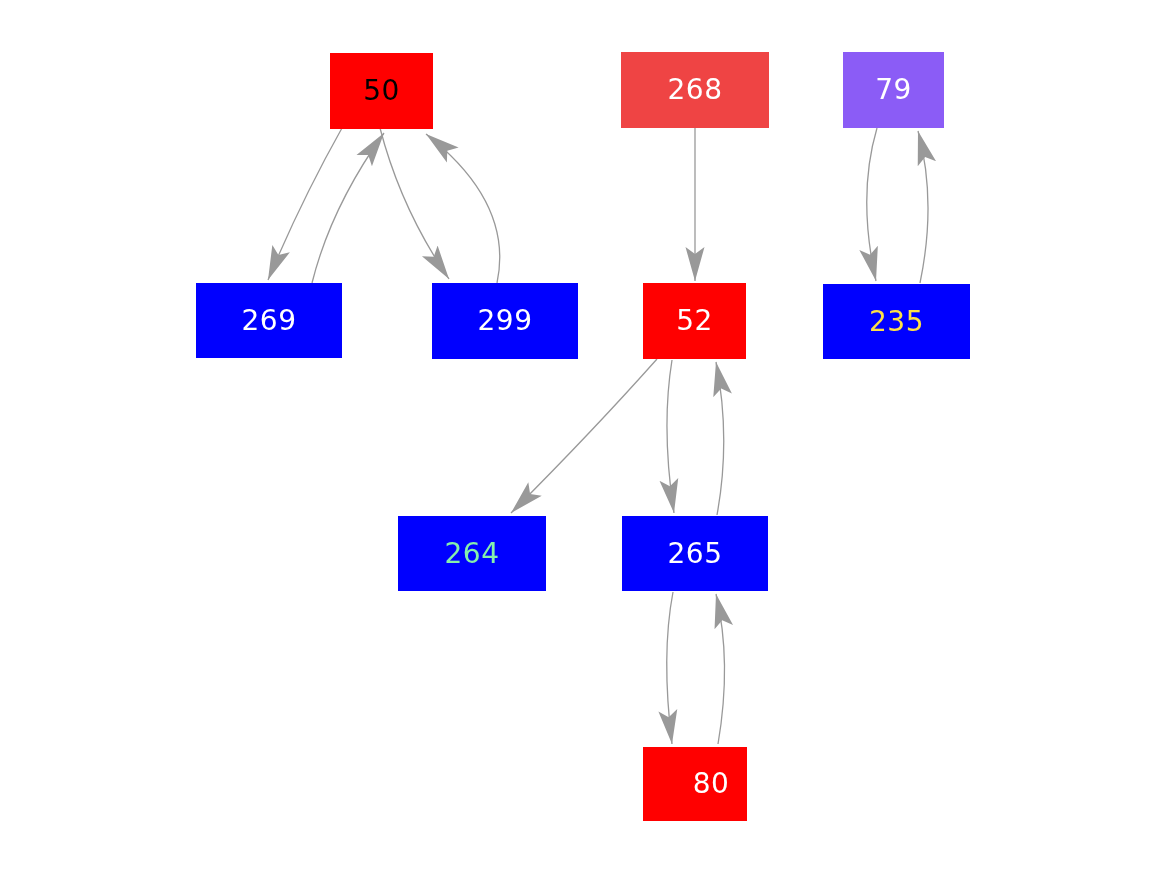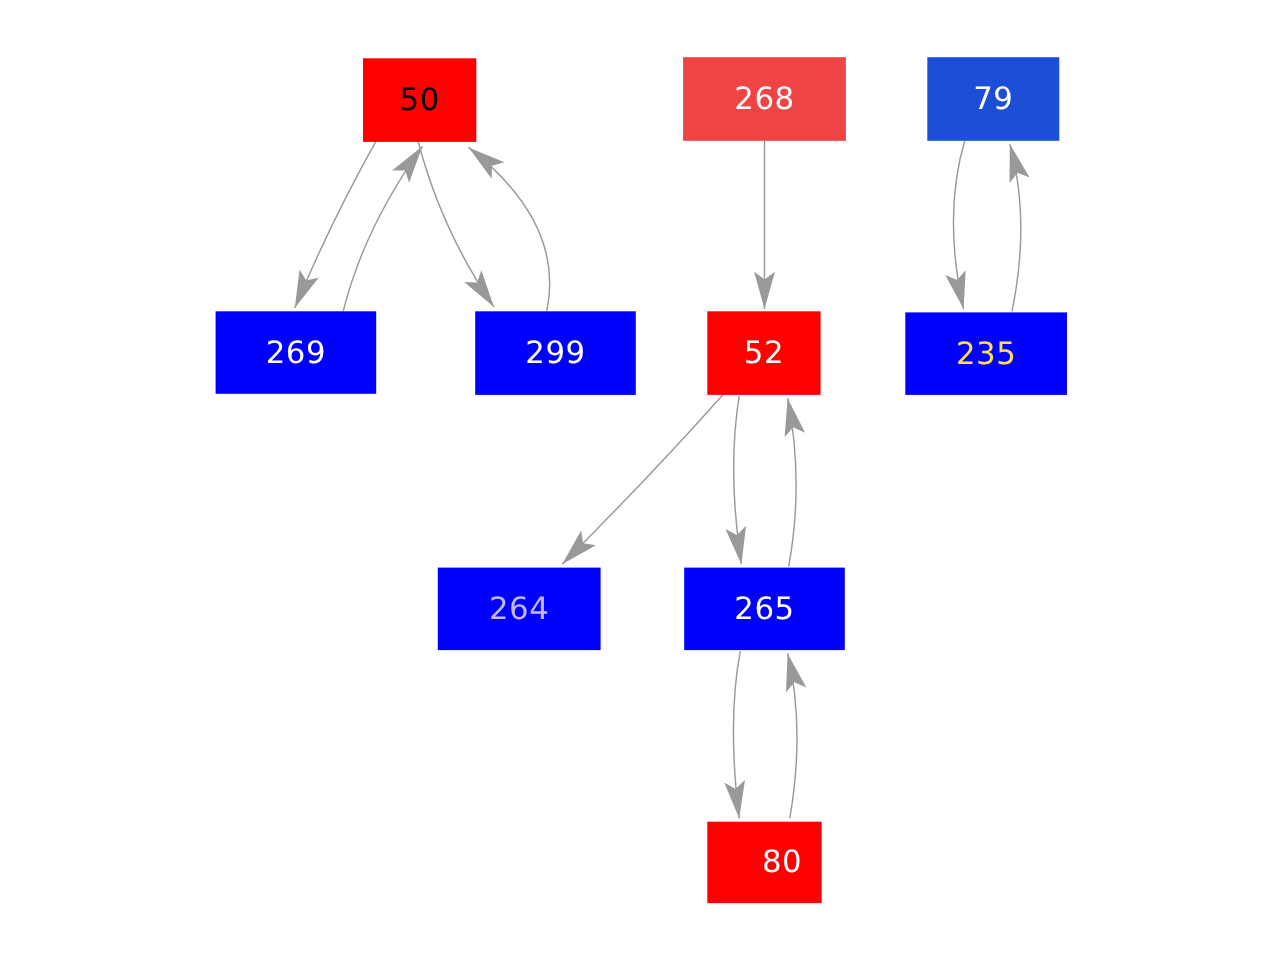--- a/index.html
+++ b/index.html
@@ -73,37 +73,37 @@
         <path class="edge" d="M718,744 Q732,662 716,594" stroke="#999999" marker-end="url(#arrowhead)"></path>
       </g>
   </svg>
   <div class="node-layer" id="node-layer">
       <div class="node" style="left: 330px; top: 53px; width: 103px; height: 76px; background: rgb(255, 0, 0);">
         <span class="node-label" style="color: #000000;">50</span>
       </div>
       <div class="node" style="left: 621px; top: 52px; width: 148px; height: 76px; background: #ef4444;">
         <span class="node-label" style="color: rgb(255, 255, 255);">268</span>
       </div>
-      <div class="node" style="left: 843px; top: 52px; width: 120px; height: 76px; background: #1d4ed8;">
+      <div class="node" style="left: 843px; top: 52px; width: 101px; height: 76px; background: #8b5cf6;">
         <span class="node-label" style="color: rgb(255, 255, 255);">79</span>
       </div>
       <div class="node" style="left: 196px; top: 283px; width: 146px; height: 75px; background: rgb(0, 0, 255); justify-content: center;">
         <span class="node-label" style="color: rgb(255, 255, 255);">269</span>
       </div>
       <div class="node" style="left: 432px; top: 283px; width: 146px; height: 76px; background: rgb(0, 0, 255);">
         <span class="node-label" style="color: rgb(255, 255, 255);">299</span>
       </div>
       <div class="node" style="left: 643px; top: 283px; width: 103px; height: 76px; background: rgb(255, 0, 0);">
         <span class="node-label" style="color: rgb(255, 255, 255); text-align: center;">52</span>
       </div>
       <div class="node" style="left: 823px; top: 284px; width: 147px; height: 75px; background: rgb(0, 0, 255);">
         <span class="node-label" style="color: #fde047;">235</span>
       </div>
       <div class="node" style="left: 398px; top: 516px; width: 148px; height: 75px; background: rgb(0, 0, 255);">
-        <span class="node-label" style="color: #c4b5fd;">264</span>
+        <span class="node-label" style="color: #86efac;">264</span>
       </div>
       <div class="node" style="left: 622px; top: 516px; width: 146px; height: 75px; background: rgb(0, 0, 255);">
         <span class="node-label" style="color: rgb(255, 255, 255);">265</span>
       </div>
       <div class="node" style="left: 643px; top: 747px; width: 104px; height: 74px; background: rgb(255, 0, 0);">
         <span class="node-label" style="color: rgb(255, 255, 255); margin-left: 32px;">80</span>
       </div>
     </div>
 </div>
 

